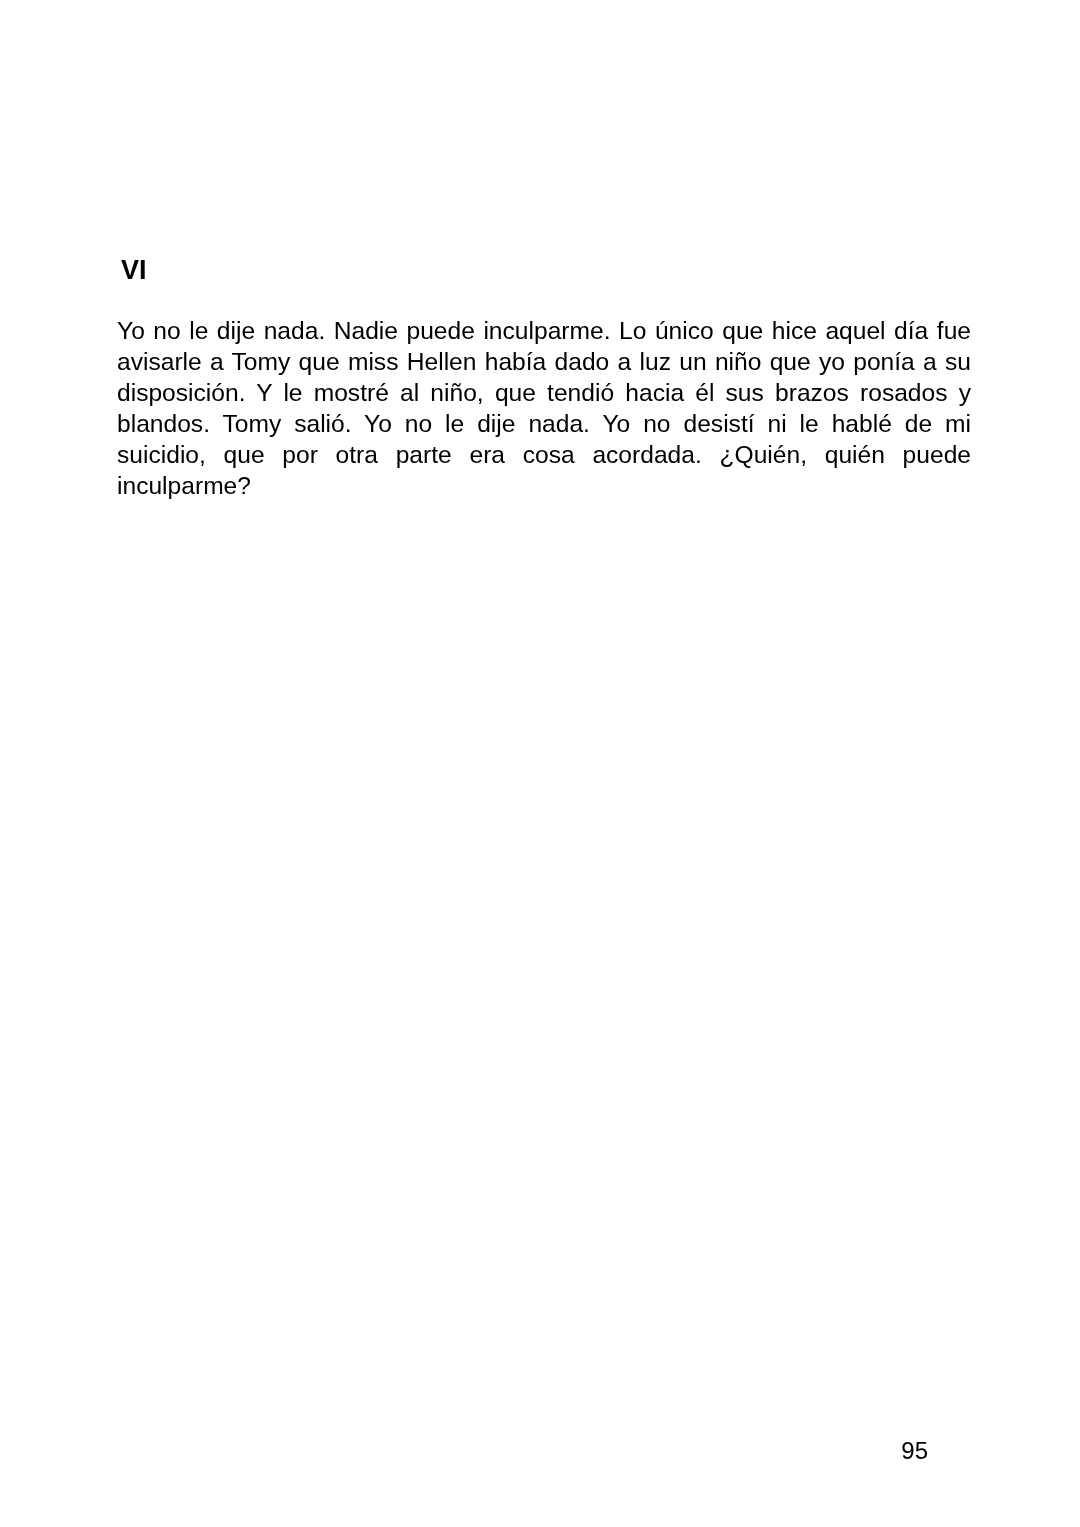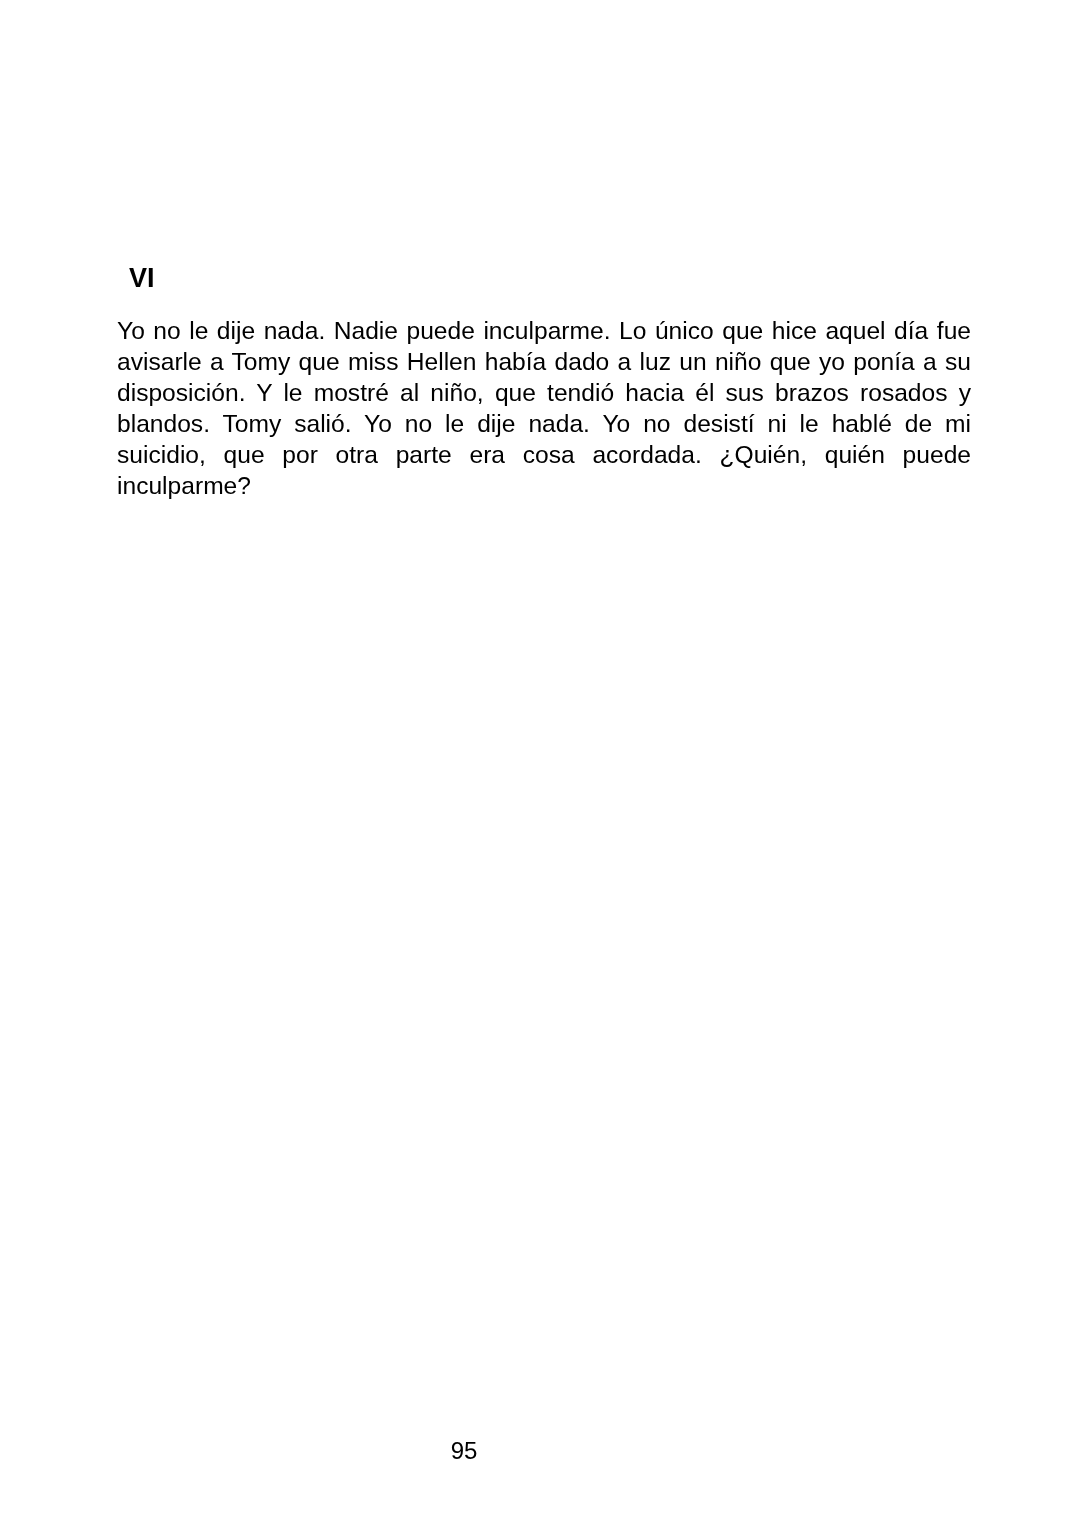--- a/index.html
+++ b/index.html
@@ -12,41 +12,41 @@
       height: 1527px;
       position: relative;
       overflow: hidden;
       font-family: "Liberation Sans", sans-serif;
       color: #000000;
     }
     .chapter-heading {
       position: absolute;
       left: 113px;
       top: 244px;
-      margin: 16px;
+      margin: 8px;
       font-size: 27px;
       font-weight: bold;
       line-height: 36px;
     }
     .body-paragraph {
       position: absolute;
       left: 113px;
       top: 311px;
       width: 854px;
       margin: 4px;
       font-size: 24.6px;
       line-height: 31px;
       text-align: justify;
     }
     .page-number {
       position: absolute;
       left: 0;
       width: 928px;
       top: 1436px;
-      text-align: center;
+      text-align: right;
       font-size: 24px;
       line-height: 30px;
     }
   </style>
 </head>
 <body>
 
 <h2 class="chapter-heading">VI</h2>
 
 <p class="body-paragraph">Yo no le dije nada. Nadie puede inculparme. Lo único que hice aquel día fue avisarle a Tomy que miss Hellen había dado a luz un niño que yo ponía a su disposición. Y le mostré al niño, que tendió hacia él sus brazos rosados y blandos. Tomy salió. Yo no le dije nada. Yo no desistí ni le hablé de mi suicidio, que por otra parte era cosa acordada. ¿Quién, quién puede inculparme?</p>

